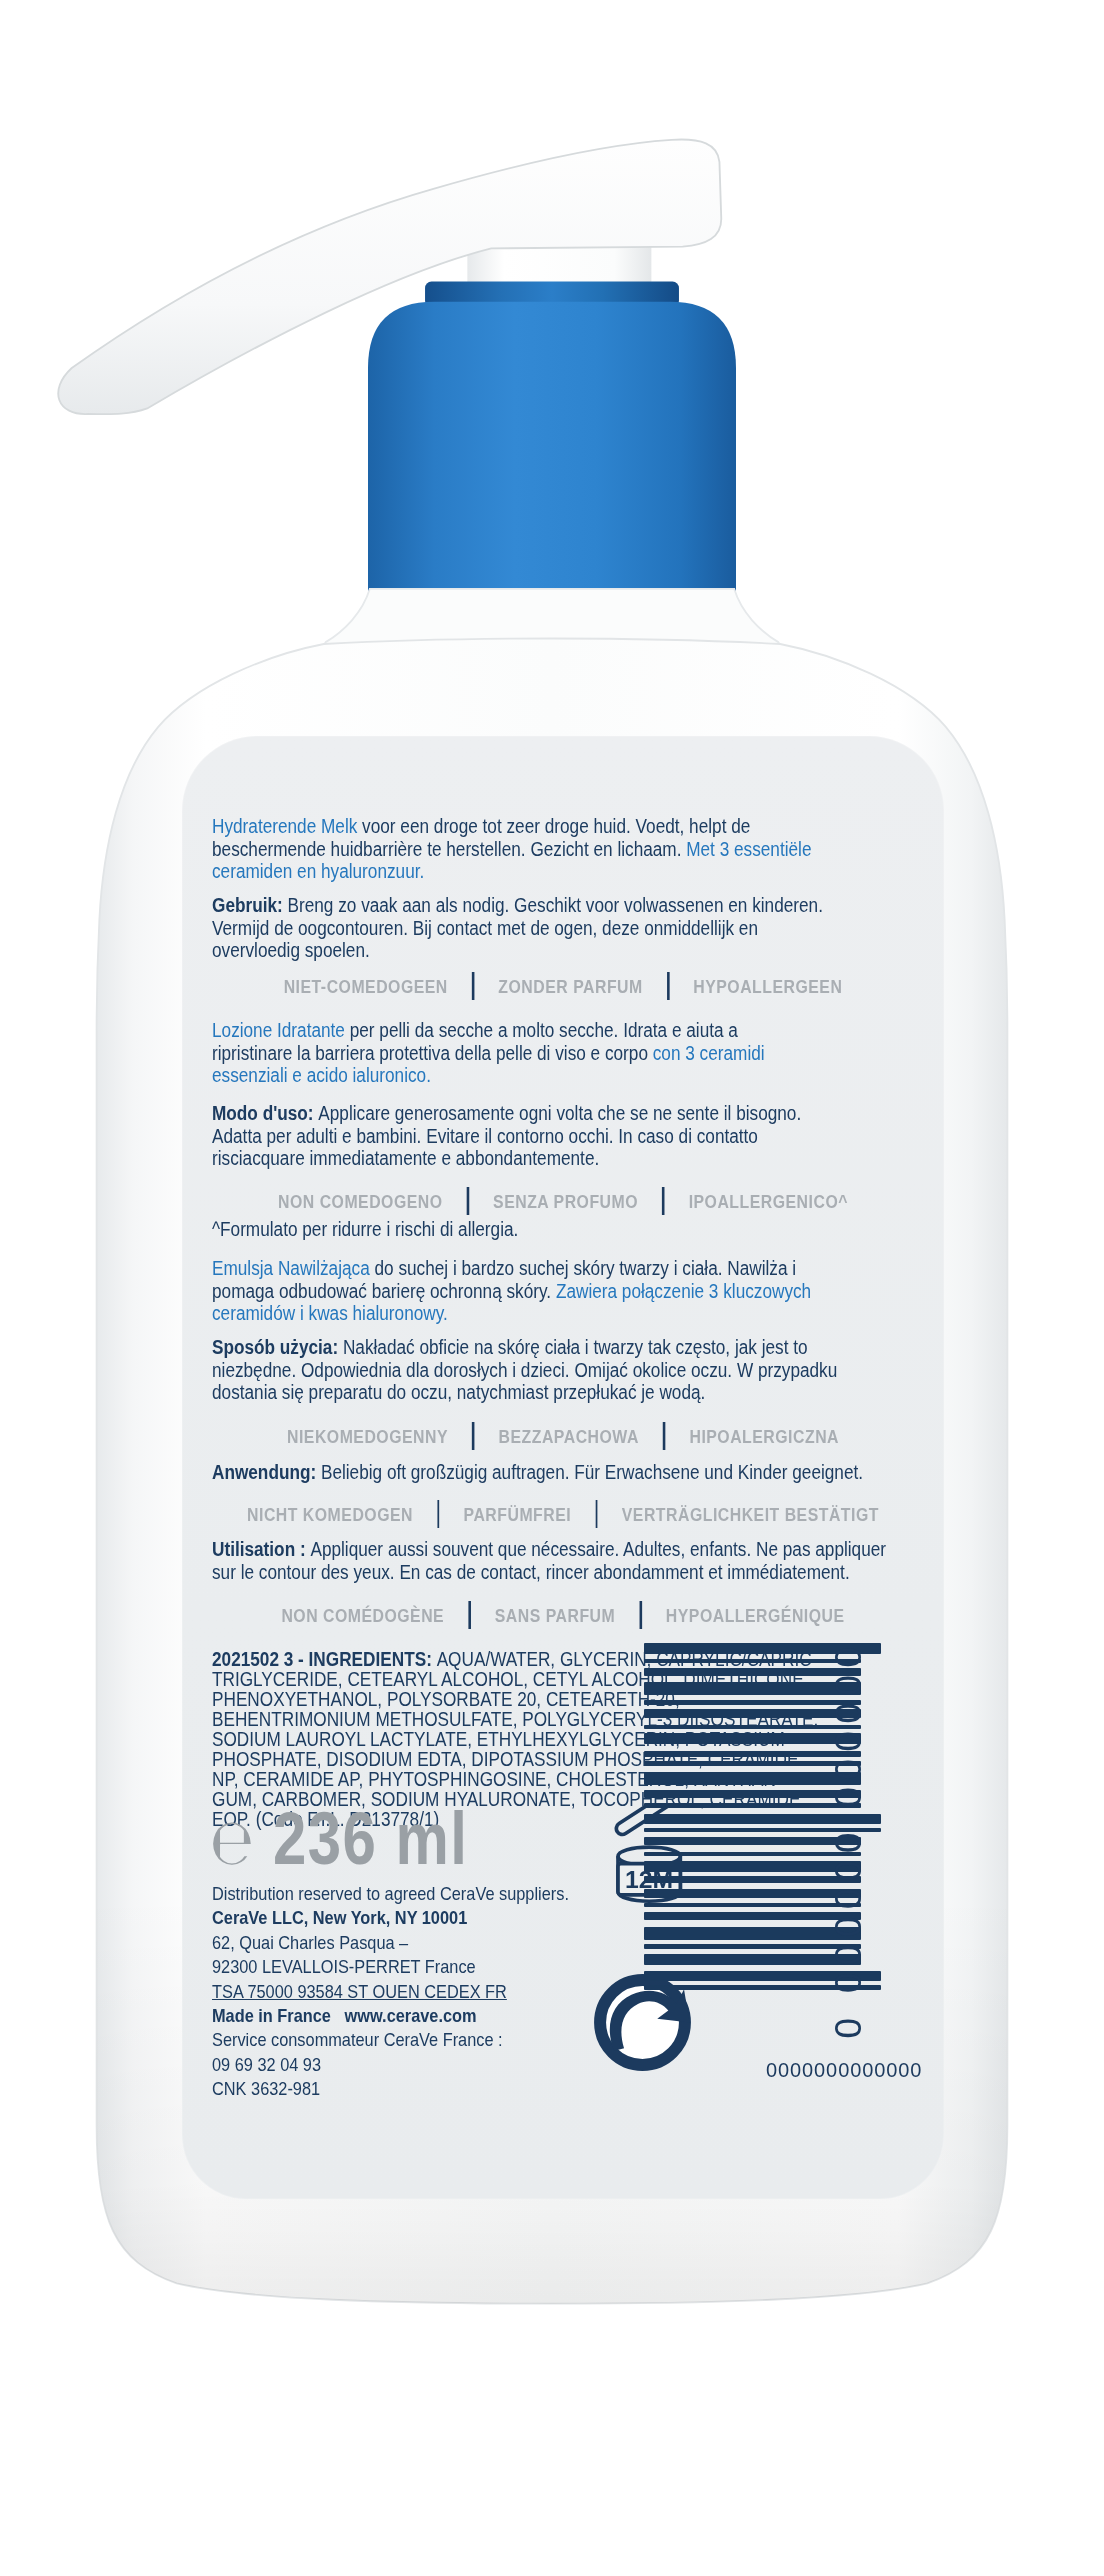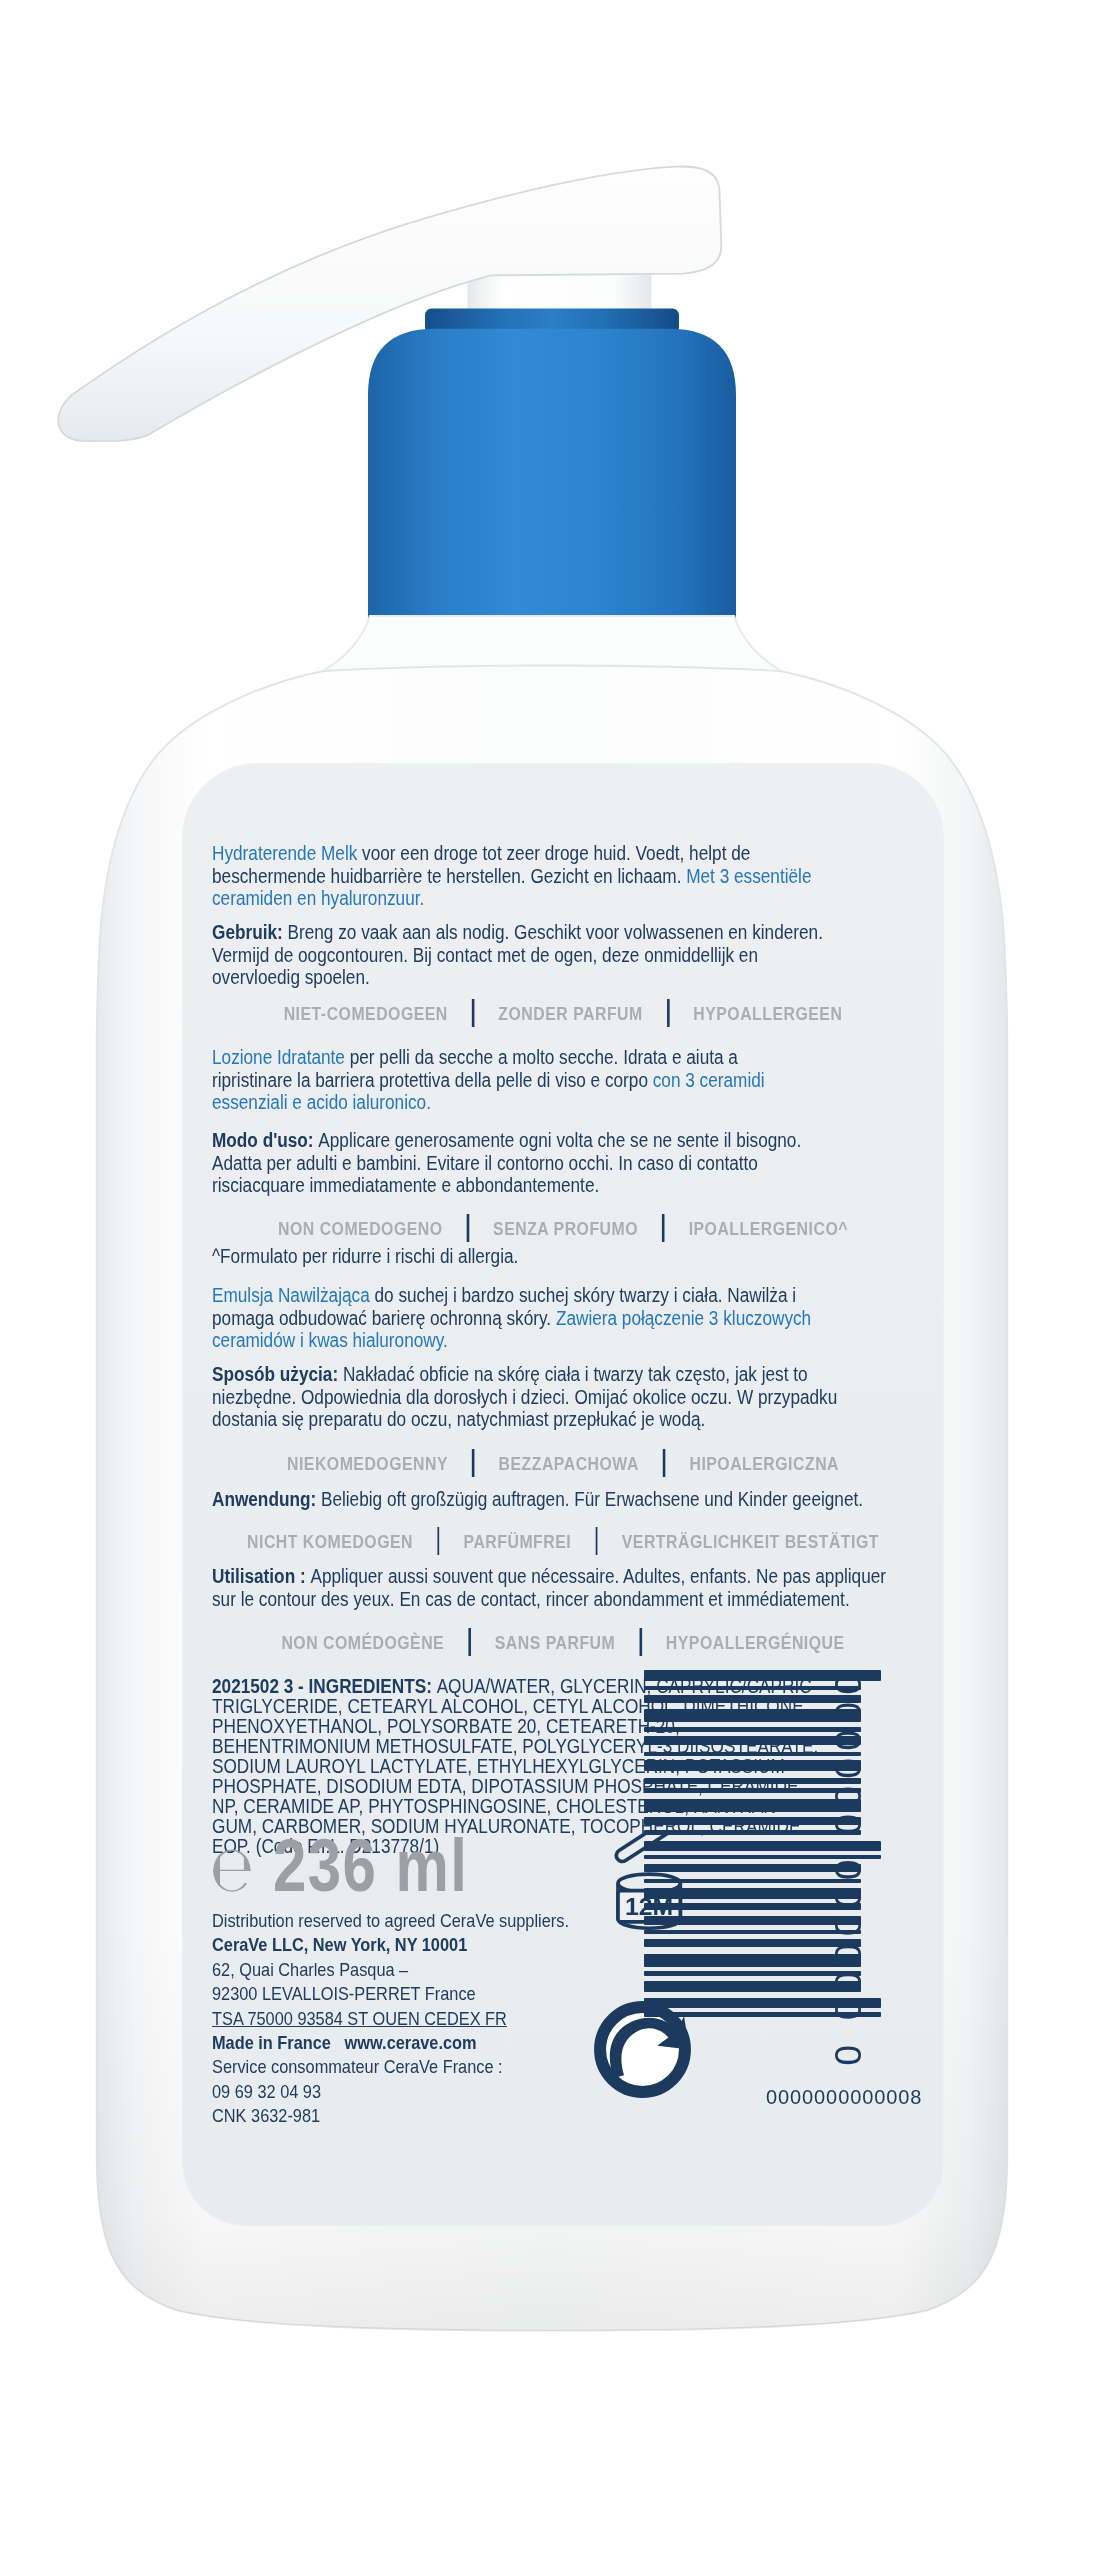--- a/index.html
+++ b/index.html
@@ -1,17 +1,17 @@
 <!DOCTYPE html>
 <html style="font-size:14.7px"><head>
 <meta charset="utf-8">
 <style>
   html,body{margin:0;padding:0;background:#ffffff;}
   .stage{position:relative;width:1104px;height:2508px;background:#ffffff;overflow:hidden;
-         font-family:"Liberation Sans",sans-serif;margin-top:27px;}
+         font-family:"Liberation Sans",sans-serif;}
   svg{display:block;}
   .bottle-svg{position:absolute;left:0;top:0;}
   
   .label{position:absolute;left:182px;top:736px;width:762px;height:1463px;
          border-radius:75px 75px 64px 64px;
          background:linear-gradient(180deg,#edeff1 0%,#eaedef 60%,#e9ecee 100%);
          box-shadow:inset 0 0 1.8px rgba(255,255,255,.7);}
   
   .txt{position:absolute;left:212px;color:#1d3c60;font-size:20px;line-height:22.5px;
        transform:scaleX(0.86);transform-origin:0 0;white-space:pre;}
@@ -221,16 +221,16 @@
       <div class="bar" style="height: 9.2px; margin-bottom: 4.6px;"></div>
       <div class="bar" style="height: 4.6px; margin-bottom: 4.6px;"></div>
       <div class="bar" style="height: 8.3px; margin-bottom: 6.4px;"></div>
       <div class="bar" style="height: 13px; margin-bottom: 4.6px;"></div>
       <div class="bar" style="height: 4.6px; margin-bottom: 4.6px;"></div>
       <div class="bar" style="height: 11px; margin-bottom: 6.4px;"></div>
       <div class="bar guard" style="height: 10px; margin-bottom: 4.6px;"></div>
       <div class="bar guard" style="height: 4.6px; margin-bottom: 0px;"></div>
     </div>
   <div class="bc-side">000000 000000 0</div>
-  <div class="bc-bottom">0000000000008</div>
+  <div class="bc-bottom">0000000000000</div>
 
 </div>
 
 
 </body></html>

